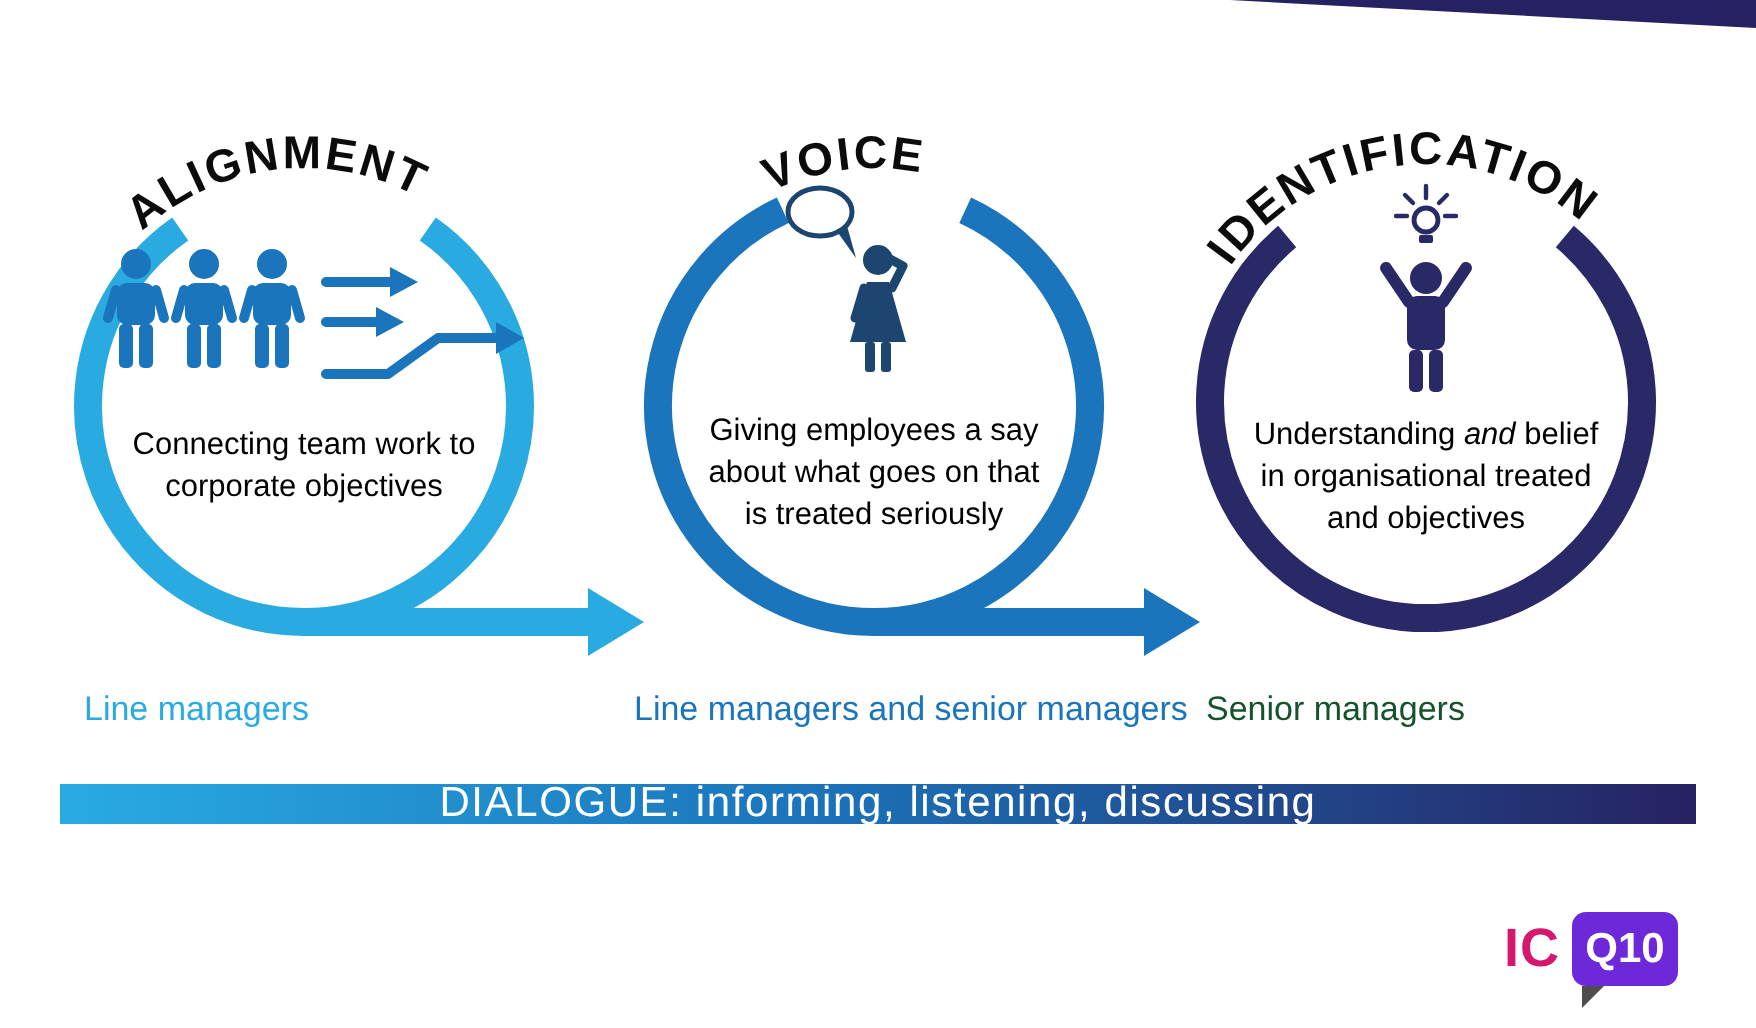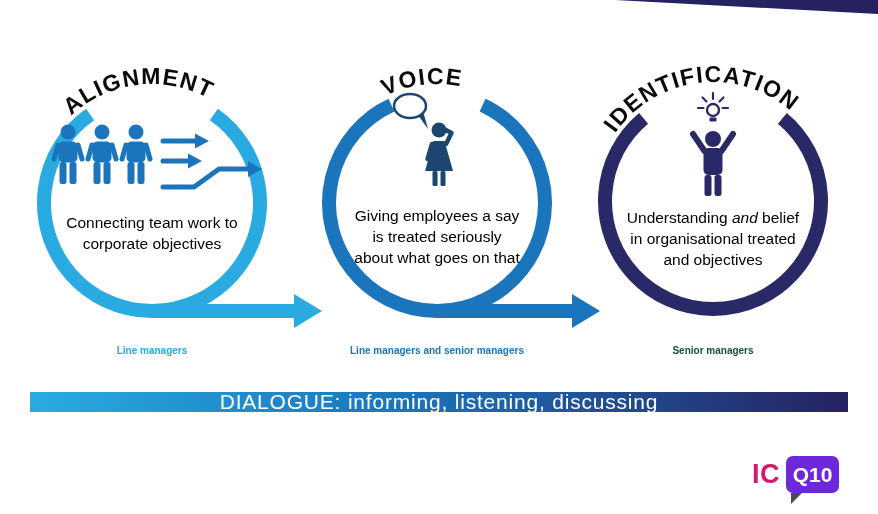--- a/index.html
+++ b/index.html
@@ -7,21 +7,21 @@
          font-family:"Liberation Sans",sans-serif;}
   .art{position:absolute;left:0;top:0;}
   .ring-title{font-family:"Liberation Sans",sans-serif;font-weight:700;font-size:23px;
               letter-spacing:1.3px;fill:#0b0b0b;}
   .body-text{position:absolute;text-align:center;color:#000000;font-size:15.5px;
              line-height:21px;white-space:nowrap;}
   #body-1{left:42px;top:212px;width:220px;}
   #body-2{left:327px;top:205px;width:220px;}
   #body-3{left:603px;top:207px;width:220px;}
   #body-3 em{}
-  .caption{position:absolute;top:345px;font-size:10px;font-weight:700;text-align:center;
+  .caption{position:absolute;top:345px;font-size:17px;font-weight:400;
            white-space:nowrap;}
   .caption-1{left:42px;width:220px;color:#29ABE2;}
   .caption-2{left:317px;width:240px;color:#1B75BC;}
   .caption-3{left:603px;width:220px;color:#14532d;}
   .banner{position:absolute;left:30px;top:392px;width:818px;height:20px;
           background:linear-gradient(90deg,#29ABE2 0%,#1B75BC 45%,#262262 100%);
           display:flex;align-items:center;justify-content:center;}
   .banner span{color:#ffffff;font-size:21px;letter-spacing:0.8px;}
   .logo{position:absolute;left:752px;top:456px;display:flex;align-items:center;gap:6px;}
   .logo-ic{color:#D4186C;font-weight:700;font-size:27px;letter-spacing:0.5px;}
@@ -122,22 +122,22 @@
       <textPath href="#title-arc-3" startOffset="45%">IDENTIFICATION</textPath>
     </text>
   </svg>
 
   <div class="body-text" id="body-1">
     <div>Connecting team work to</div>
     <div>corporate objectives</div>
   </div>
   <div class="body-text" id="body-2">
     <div>Giving employees a say</div>
+    <div>about what goes on that</div>
     <div>is treated seriously</div>
-    <div>about what goes on that</div>
   </div>
   <div class="body-text" id="body-3">
     <div><span>Understanding </span><em>and</em><span> belief</span></div>
     <div>in organisational treated</div>
     <div>and objectives</div>
   </div>
 
   <div class="caption caption-1">Line managers</div>
   <div class="caption caption-2">Line managers and senior managers</div>
   <div class="caption caption-3">Senior managers</div>

